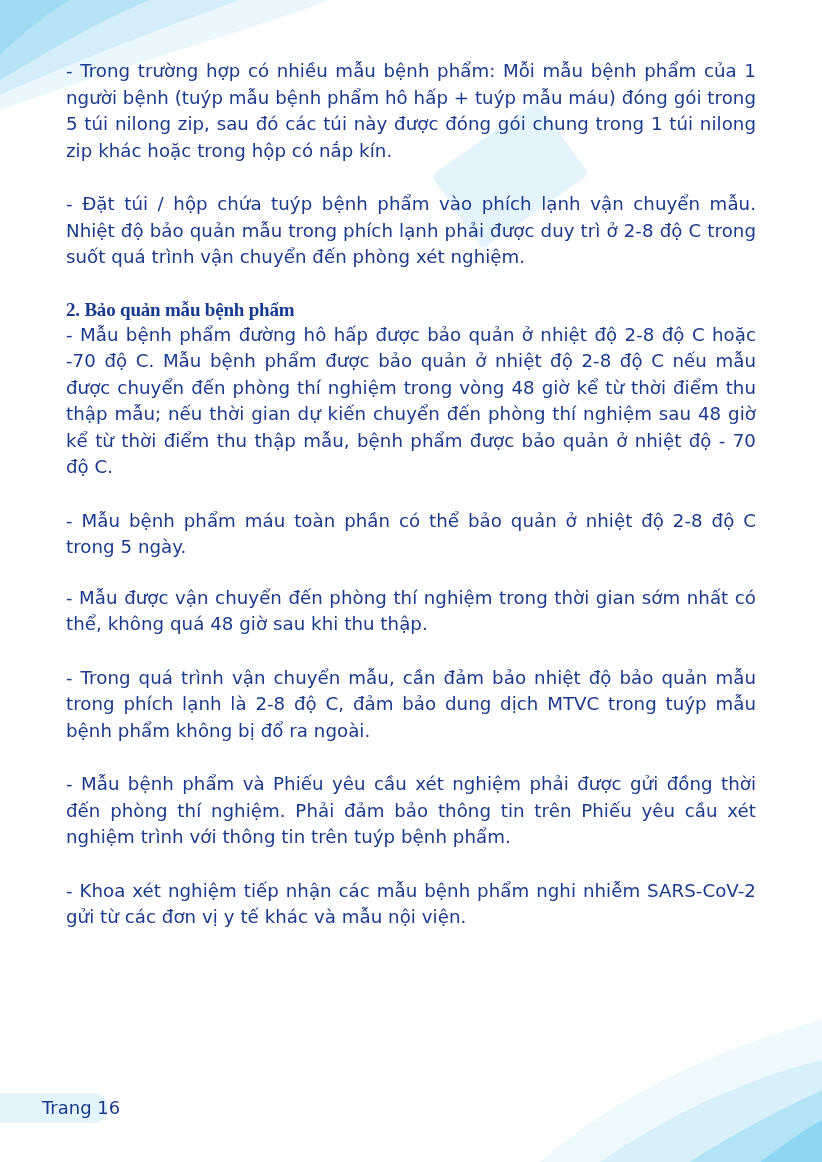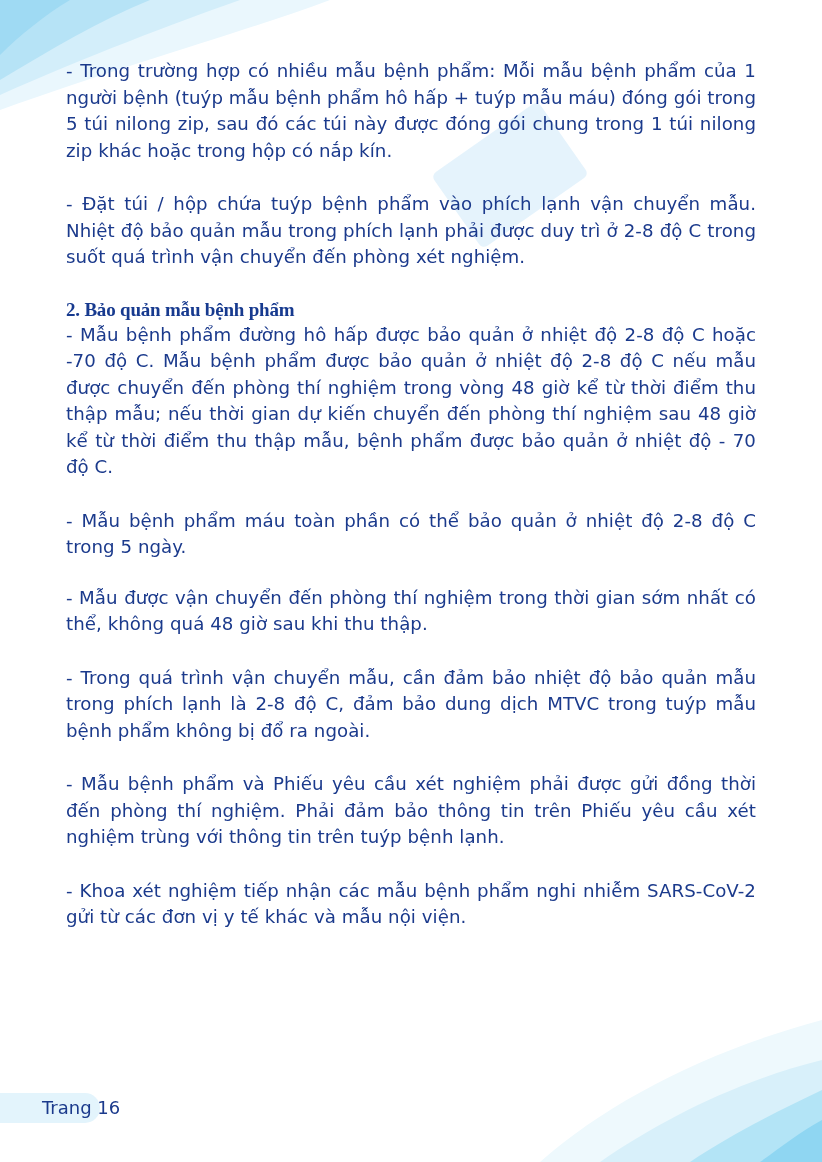--- a/index.html
+++ b/index.html
@@ -20,21 +20,21 @@
   .heading {
     font-family: Liberation Serif, serif;
     font-weight: bold; font-size: 19px; line-height: 24px;
     color: #173a8f; margin: 0; letter-spacing: -0.2px;
   }
   .section { margin-bottom: 24px; }
   .section .para:last-child { margin-bottom: 0; }
   .tight { margin-bottom: 27px; }
   .footer-tab {
     position: absolute; left: 0; top: 1093px; width: 96px; height: 30px;
-    padding-left: 4px; background: #e3f4fc;
+    padding-left: 12px; background: #e3f4fc;
     border-radius: 0 16px 16px 0;
   }
   .footer-tab span {
     position: absolute; left: 42px; top: 3px;
     font-size: 18px; line-height: 24px; color: #1b3a8c;
     white-space: nowrap;
   }
   .watermark {
     position: absolute; left: 445px; top: 130px; width: 130px; height: 90px;
     background: rgba(180, 220, 245, 0.35); transform: rotate(-35deg);
@@ -69,20 +69,20 @@
 
   <div class="section">
     <h2 class="heading">2. Bảo quản mẫu bệnh phẩm</h2>
     <p class="para">- Mẫu bệnh phẩm đường hô hấp được bảo quản ở nhiệt độ 2-8 độ C hoặc -70 độ C. Mẫu bệnh phẩm được bảo quản ở nhiệt độ 2-8 độ C nếu mẫu được chuyển đến phòng thí nghiệm trong vòng 48 giờ kể từ thời điểm thu thập mẫu; nếu thời gian dự kiến chuyển đến phòng thí nghiệm sau 48 giờ kể từ thời điểm thu thập mẫu, bệnh phẩm được bảo quản ở nhiệt độ - 70 độ C.</p>
     <p class="para">- Mẫu bệnh phẩm máu toàn phần có thể bảo quản ở nhiệt độ 2-8 độ C trong 5 ngày.</p>
   </div>
 
   <div class="section">
     <p class="para">- Mẫu được vận chuyển đến phòng thí nghiệm trong thời gian sớm nhất có thể, không quá 48 giờ sau khi thu thập.</p>
     <p class="para">- Trong quá trình vận chuyển mẫu, cần đảm bảo nhiệt độ bảo quản mẫu trong phích lạnh là 2-8 độ C, đảm bảo dung dịch MTVC trong tuýp mẫu bệnh phẩm không bị đổ ra ngoài.</p>
-    <p class="para">- Mẫu bệnh phẩm và Phiếu yêu cầu xét nghiệm phải được gửi đồng thời đến phòng thí nghiệm. Phải đảm bảo thông tin trên Phiếu yêu cầu xét nghiệm trùng với thông tin trên tuýp bệnh lạnh.</p>
+    <p class="para">- Mẫu bệnh phẩm và Phiếu yêu cầu xét nghiệm phải được gửi đồng thời đến phòng thí nghiệm. Phải đảm bảo thông tin trên Phiếu yêu cầu xét nghiệm trình với thông tin trên tuýp bệnh phẩm.</p>
     <p class="para">- Khoa xét nghiệm tiếp nhận các mẫu bệnh phẩm nghi nhiễm SARS-CoV-2 gửi từ các đơn vị y tế khác và mẫu nội viện.</p>
   </div>
 </div>
 
 <div class="footer-tab">
   <span>Trang 16</span>
 </div>
 
 </body></html>

